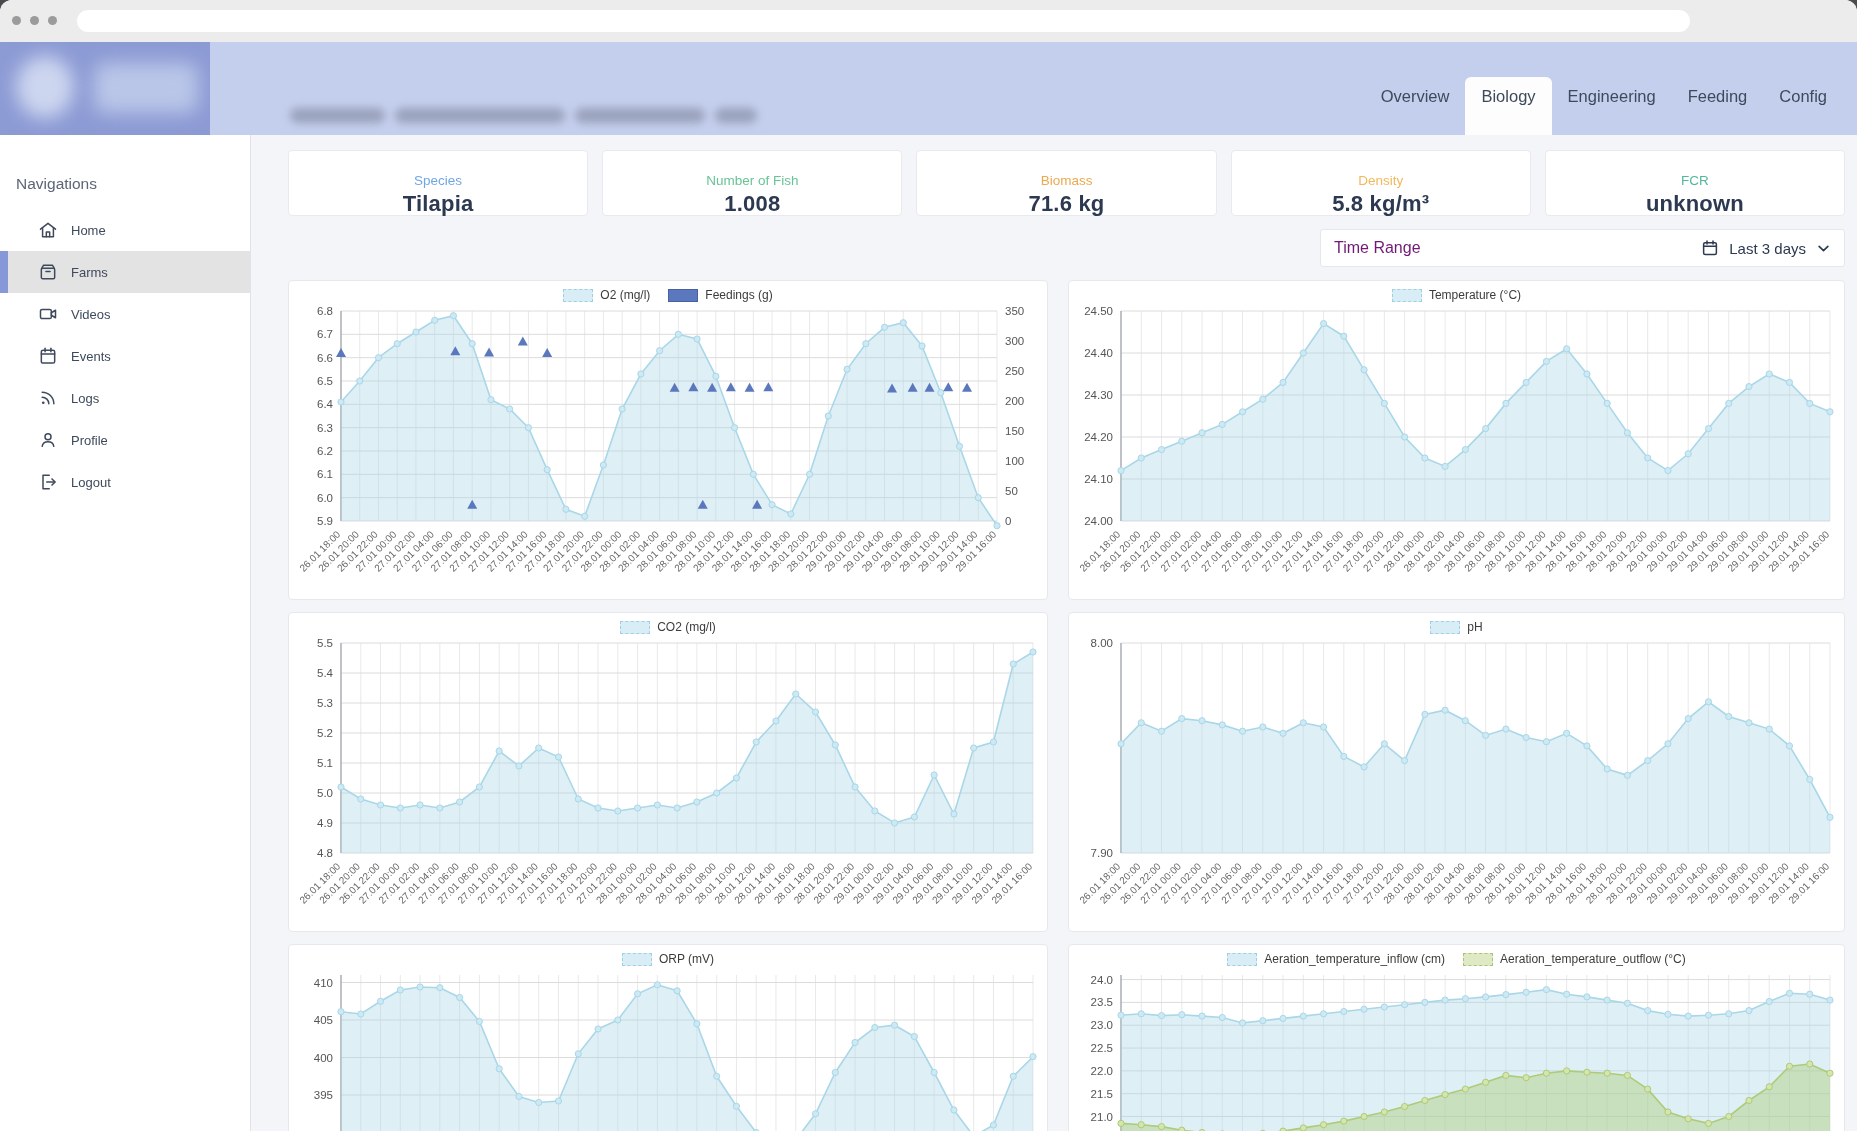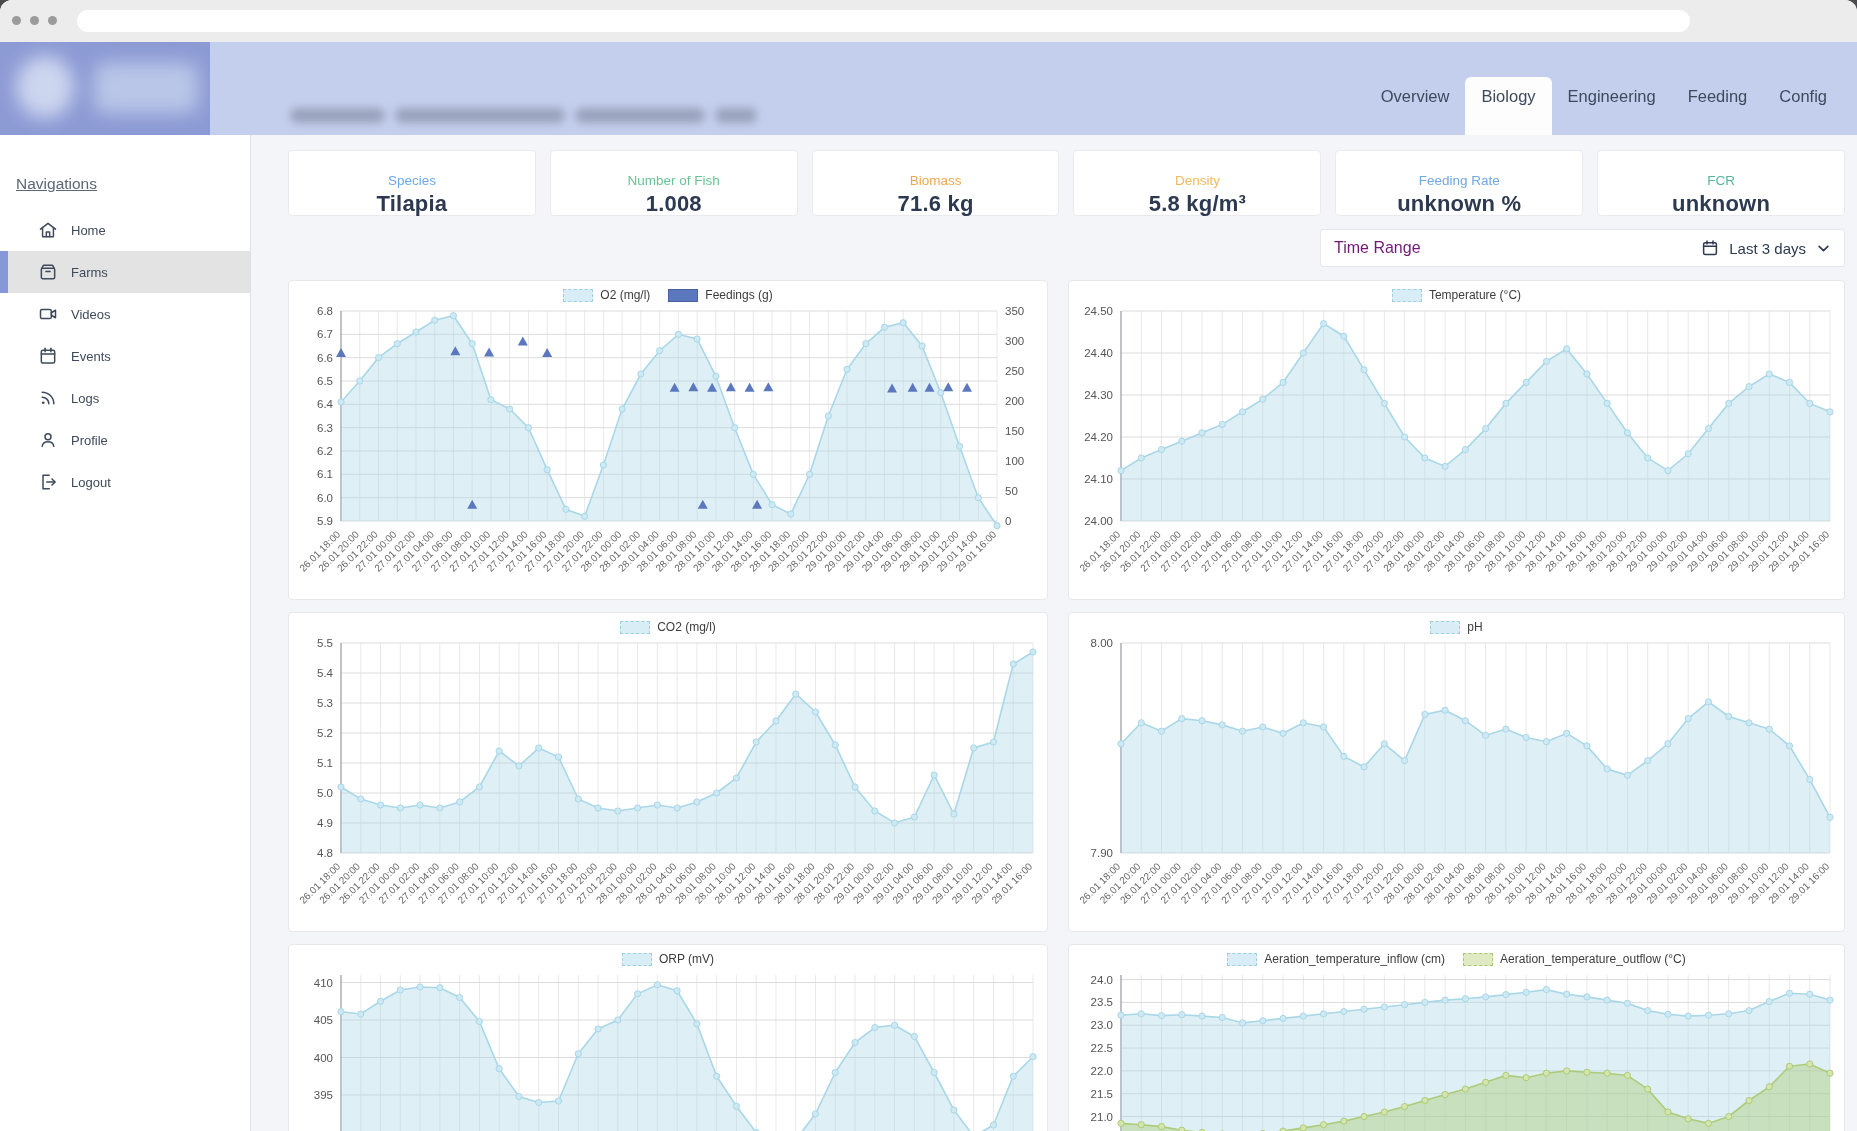--- a/index.html
+++ b/index.html
@@ -15,21 +15,21 @@
   .blob1{position:absolute;left:16px;top:14px;width:58px;height:62px;border-radius:50%;background:#cdd6ef;filter:blur(9px);}
   .blob2{position:absolute;left:94px;top:21px;width:104px;height:50px;border-radius:12px;background:#b9c6e8;filter:blur(9px);}
   .header-band{position:absolute;top:42px;left:210px;right:0;height:93px;background:#c4cfee;}
   .crumbs{position:absolute;left:80px;bottom:12px;display:flex;gap:10px;align-items:center;}
   .crumb-pill{height:15px;border-radius:8px;background:#767e92;opacity:.55;filter:blur(4px);}
   .tabs{position:absolute;right:14px;bottom:0;display:flex;align-items:flex-end;}
   .tab{padding:10px 16px 29px;font-size:16.5px;color:#3e4a5c;white-space:nowrap;cursor:pointer;}
   .tab.active{background:#fdfdfe;border-radius:6px 6px 0 0;}
   
   .sidebar{position:absolute;top:135px;left:0;width:250px;bottom:0;background:#ffffff;border-right:1px solid #e2e2e6;}
-  .nav-title{margin:40px 0 16px 16px;font-size:15.5px;color:#5c6675;text-decoration:underline;}
+  .nav-title{margin:40px 0 16px 16px;font-size:15.5px;color:#5c6675;}
   .nav-item{display:flex;align-items:center;height:42px;padding-left:38px;gap:13px;color:#3e4a5c;font-size:13px;cursor:pointer;}
   .nav-item.active{background:#e3e3e4;padding-left:30px;border-left:8px solid #8798d8;}
   .nav-item svg{flex:0 0 auto;}
   
   .content{position:absolute;left:250px;top:135px;right:0;bottom:0;padding:15px 12px 0 38px;box-sizing:border-box;}
   .stats{display:flex;gap:14px;}
   .stat-card{flex:1;height:66px;background:#fff;border:1px solid #e9e9ef;border-radius:4px;text-align:center;box-sizing:border-box;}
   .stat-label{font-size:13.5px;margin-top:22px;}
   .stat-value{font-size:22px;font-weight:600;color:#2c3950;margin-top:3px;letter-spacing:.2px;}
   .time-range{margin:13px 0 0 auto;width:525px;height:38px;background:#fff;border:1px solid #e5e7ee;border-radius:3px;display:flex;align-items:center;justify-content:space-between;padding:0 13px;box-sizing:border-box;cursor:pointer;}
@@ -152,24 +152,20 @@
           <div class="stat-label" style="color:#69c397">Number of Fish</div>
           <div class="stat-value">1.008</div>
         </div>
         <div class="stat-card">
           <div class="stat-label" style="color:#eda94e">Biomass</div>
           <div class="stat-value">71.6 kg</div>
         </div>
         <div class="stat-card">
           <div class="stat-label" style="color:#f2b85c">Density</div>
           <div class="stat-value">5.8 kg/m³</div>
-        </div>
-        <div class="stat-card">
-          <div class="stat-label" style="color:#6fa8e3">Feeding Rate</div>
-          <div class="stat-value">unknown %</div>
         </div>
         <div class="stat-card">
           <div class="stat-label" style="color:#52b79b">FCR</div>
           <div class="stat-value">unknown</div>
         </div>
       </div>
 
     <div class="time-range">
       <span class="tr-label">Time Range</span>
       <span class="tr-right">

